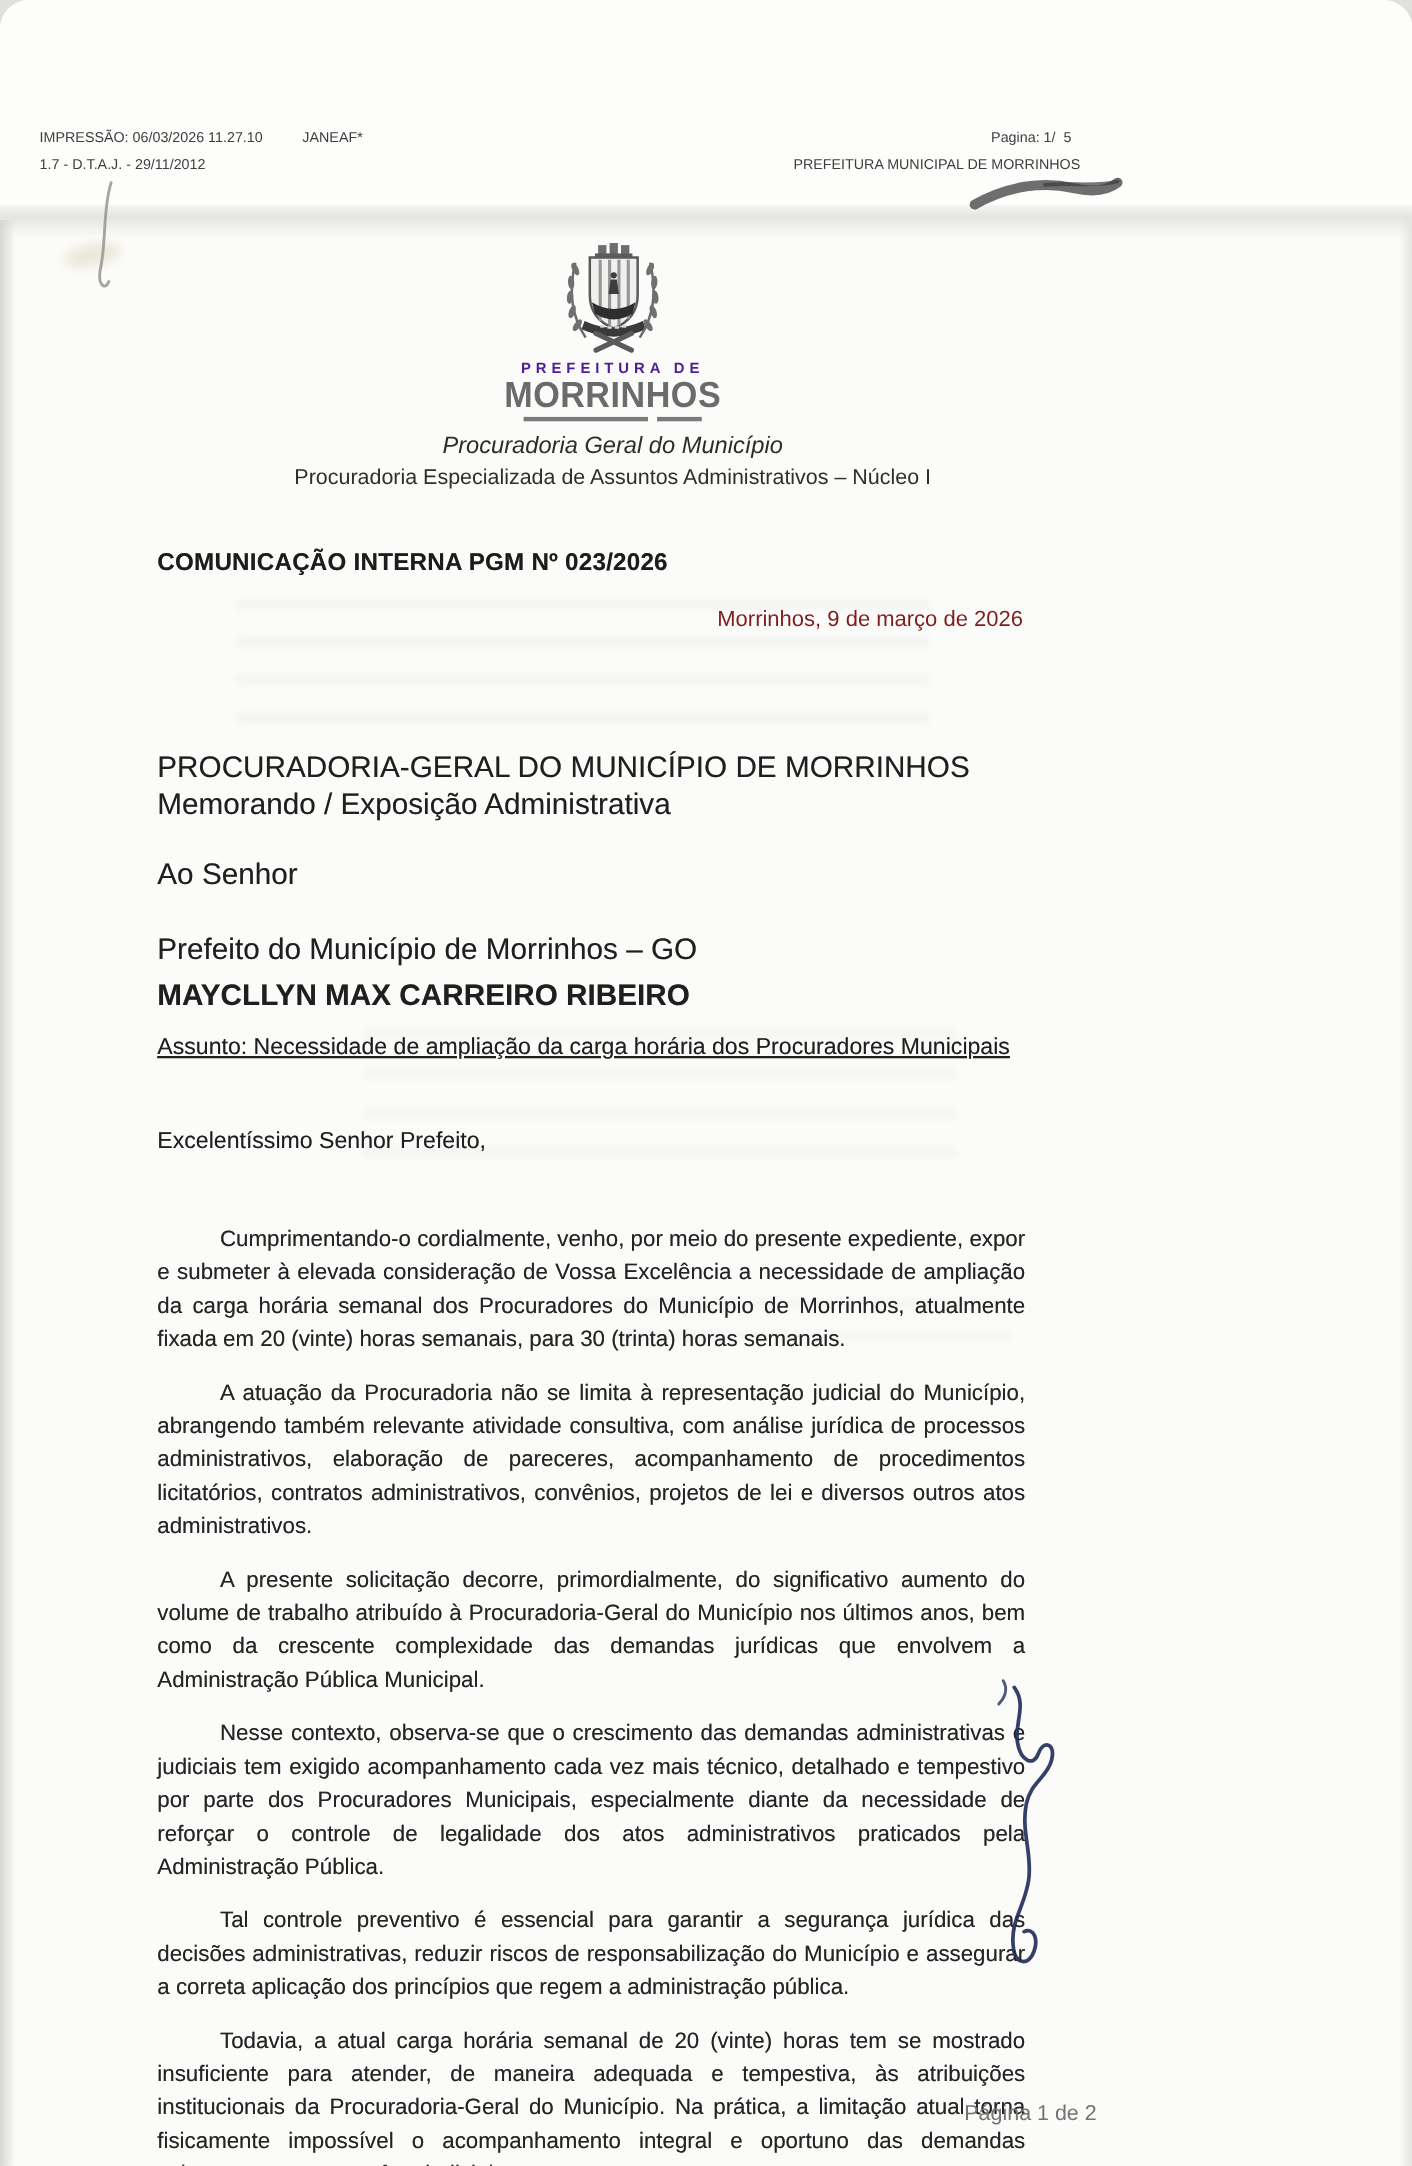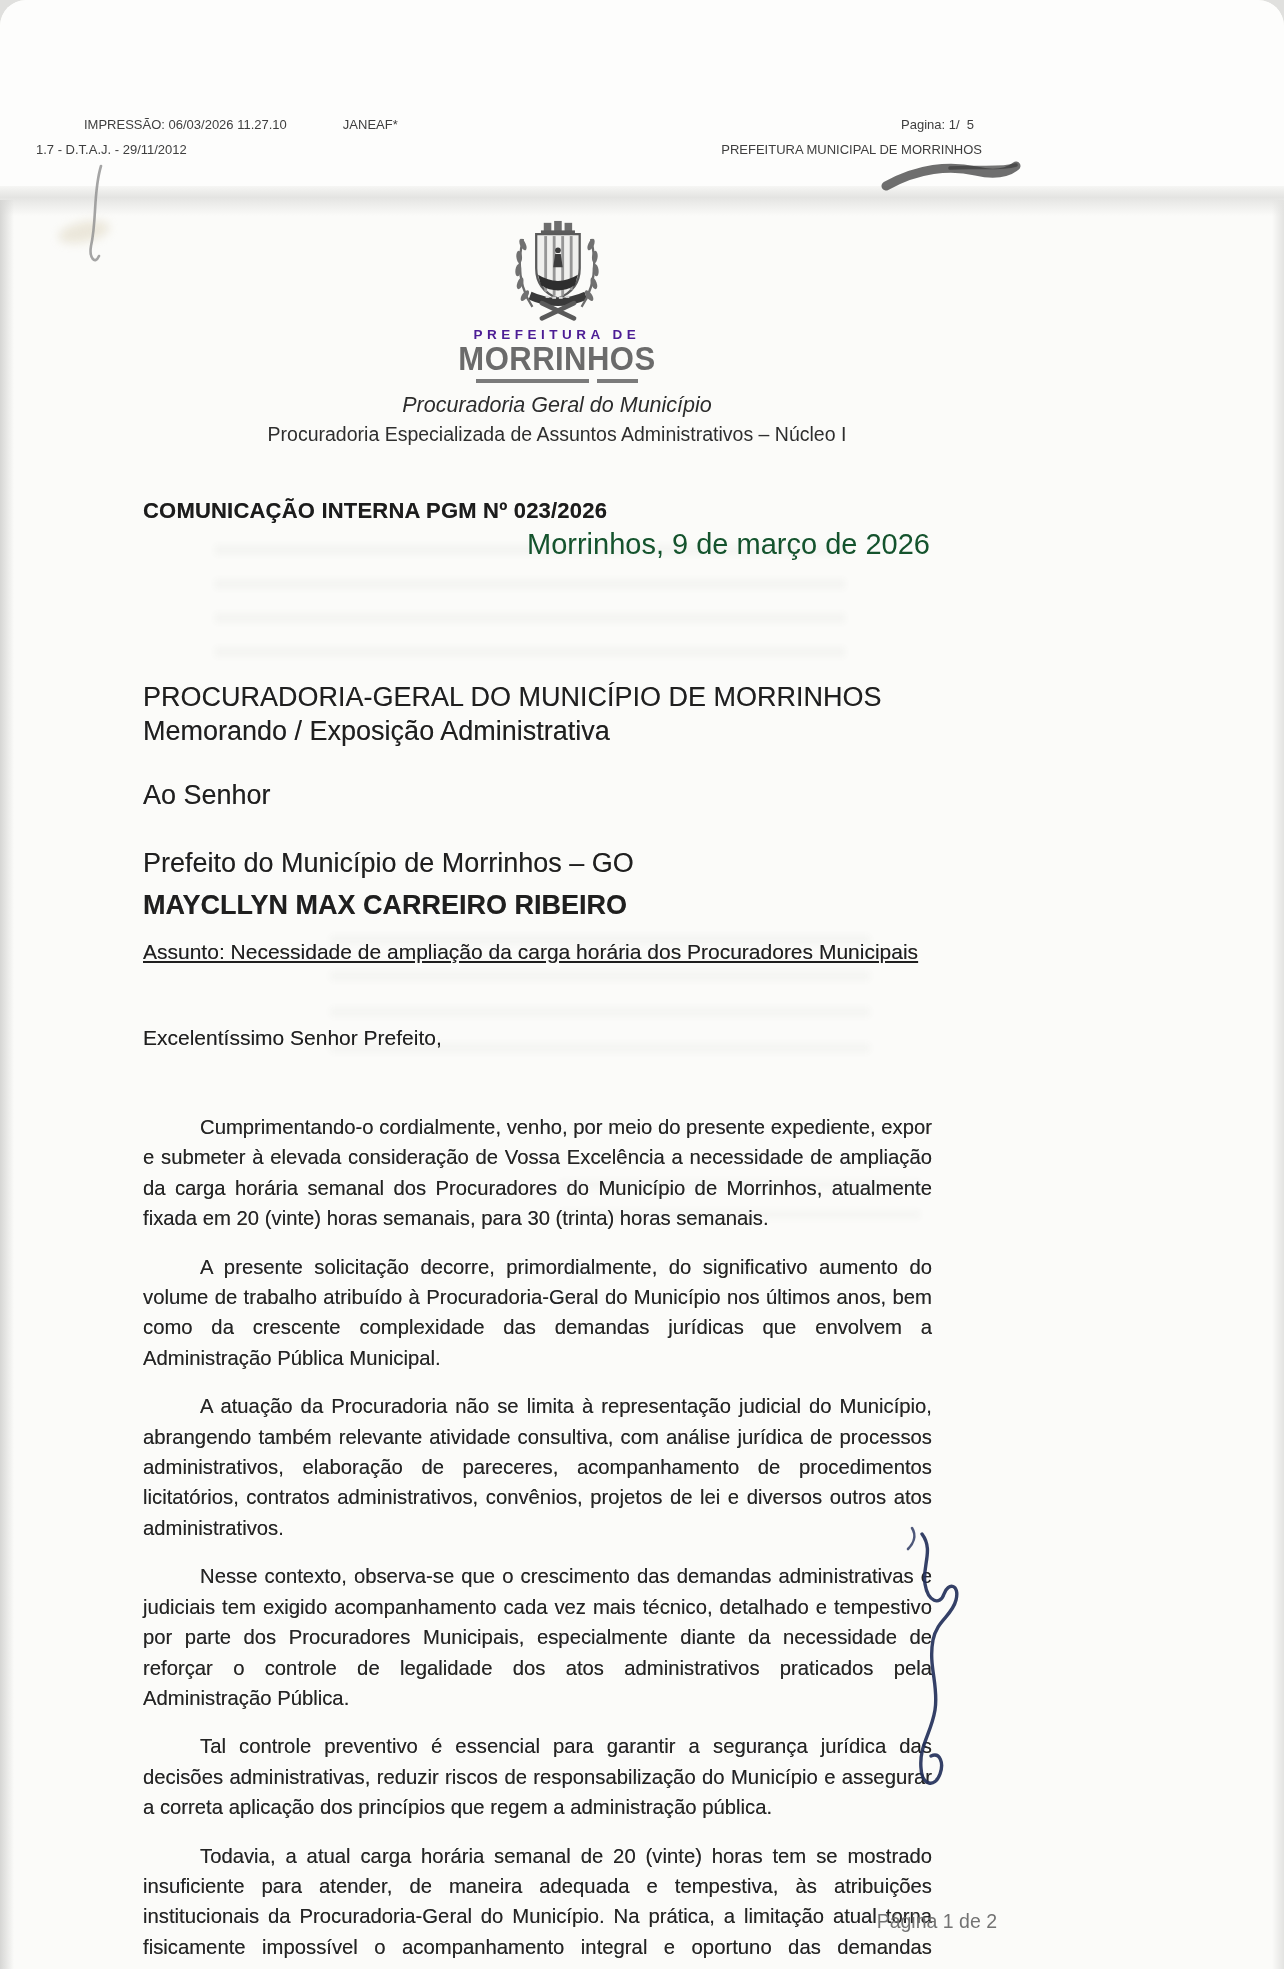--- a/index.html
+++ b/index.html
@@ -12,21 +12,21 @@
   .top-band{position:absolute;left:0;top:0;width:100%;height:188px;background:#fdfdfc;border-radius:26px 26px 0 0;}
   .seam{position:absolute;left:0;top:186px;width:100%;height:30px;
     background:linear-gradient(180deg,#f6f6f4 0%,#e4e4e2 38%,#ededeb 62%,#fbfbf9 100%);}
   .edge-left{position:absolute;left:0;top:200px;width:14px;height:1769px;
     background:linear-gradient(90deg,#d6d6d4,rgba(251,251,249,0));}
   .edge-right{position:absolute;right:0;top:200px;width:12px;height:1769px;
     background:linear-gradient(270deg,#e3e3e1,rgba(251,251,249,0));}
 
   
   .print-left{position:absolute;left:36px;top:112px;font-size:13px;color:#3e3e3e;line-height:25px;}
-  .print-left .row1{display:flex;gap:56px;margin-left:48px;}
+  .print-left .row1{display:flex;gap:36px;}
   .print-right{position:absolute;right:302px;top:112px;font-size:13px;color:#3e3e3e;line-height:25px;text-align:right;}
   .print-right .pg{white-space:pre;padding-right:8px;}
   .smudge{position:absolute;filter:blur(3px);pointer-events:none;}
   .sm1{left:215px;top:545px;width:630px;height:118px;opacity:.05;
     background:repeating-linear-gradient(180deg,rgba(88,99,86,.8) 0 10px,transparent 10px 34px);}
   .sm2{left:330px;top:935px;width:540px;height:120px;opacity:.045;
     background:repeating-linear-gradient(180deg,rgba(88,99,86,.8) 0 10px,transparent 10px 36px);}
   .sm3{left:560px;top:1180px;width:360px;height:58px;opacity:.04;
     background:repeating-linear-gradient(180deg,rgba(80,90,80,.8) 0 9px,transparent 9px 30px);}
   .ink-smudge{left:58px;top:222px;width:52px;height:20px;border-radius:50%;
@@ -38,21 +38,21 @@
   .brand-top{margin-top:3px;font-size:13.5px;font-weight:700;letter-spacing:4.5px;color:#4c1d95;}
   .brand-name{margin-top:-2px;font-size:33px;font-weight:800;letter-spacing:.5px;color:#6b6b6b;transform:scaleX(.94);}
   .brand-underline{width:162px;height:4px;margin:1px auto 0;
     background:linear-gradient(90deg,#7b7b7b 0 70%,transparent 70% 75%,#7b7b7b 75% 100%);}
   .dept1{margin-top:10px;font-size:21.5px;font-style:italic;color:#2c2c2c;}
   .dept2{margin-top:5px;font-size:19.5px;color:#2e2e2e;}
 
   
   .doc-title{position:absolute;left:143px;top:498px;font-size:22px;font-weight:700;color:#1c1c1c;letter-spacing:.2px;
     text-shadow:0 0 .5px rgba(30,30,30,.55);}
-  .place-date{position:absolute;left:143px;top:528px;width:787px;text-align:right;font-size:29px;color:#14532d;}
+  .place-date{position:absolute;left:143px;top:552px;width:787px;text-align:right;font-size:20px;color:#7f1d1d;}
   .addr{position:absolute;left:143px;font-size:27px;color:#1f1f1f;text-shadow:0 0 .4px rgba(40,40,40,.5);}
   .a-org{top:682px;}
   .a-type{top:716px;}
   .a-salut{top:780px;}
   .a-name{top:847px;font-weight:700;margin-top:43px;}
   .a-role{top:848px;}
   .subject{position:absolute;left:143px;top:940px;font-size:21px;color:#1f1f1f;text-shadow:0 0 .4px rgba(40,40,40,.5);text-decoration:underline;}
   .greeting{position:absolute;left:143px;top:1026px;font-size:21px;color:#1f1f1f;text-shadow:0 0 .4px rgba(40,40,40,.5);}
 
   .body-text{position:absolute;left:143px;top:1112px;width:789px;}
@@ -157,22 +157,22 @@
   <div class="addr a-type">Memorando / Exposição Administrativa</div>
   <div class="addr a-salut">Ao Senhor</div>
   <div class="addr a-name">MAYCLLYN MAX CARREIRO RIBEIRO</div>
   <div class="addr a-role">Prefeito do Município de Morrinhos – GO</div>
 
   <div class="subject">Assunto: Necessidade de ampliação da carga horária dos Procuradores Municipais</div>
   <div class="greeting">Excelentíssimo Senhor Prefeito,</div>
 
   <div class="body-text">
     <p>Cumprimentando-o cordialmente, venho, por meio do presente expediente, expor e submeter à elevada consideração de Vossa Excelência a necessidade de ampliação da carga horária semanal dos Procuradores do Município de Morrinhos, atualmente fixada em 20 (vinte) horas semanais, para 30 (trinta) horas semanais.</p>
+    <p>A atuação da Procuradoria não se limita à representação judicial do Município, abrangendo também relevante atividade consultiva, com análise jurídica de processos administrativos, elaboração de pareceres, acompanhamento de procedimentos licitatórios, contratos administrativos, convênios, projetos de lei e diversos outros atos administrativos.</p>
     <p>A presente solicitação decorre, primordialmente, do significativo aumento do volume de trabalho atribuído à Procuradoria-Geral do Município nos últimos anos, bem como da crescente complexidade das demandas jurídicas que envolvem a Administração Pública Municipal.</p>
-    <p>A atuação da Procuradoria não se limita à representação judicial do Município, abrangendo também relevante atividade consultiva, com análise jurídica de processos administrativos, elaboração de pareceres, acompanhamento de procedimentos licitatórios, contratos administrativos, convênios, projetos de lei e diversos outros atos administrativos.</p>
     <p>Nesse contexto, observa-se que o crescimento das demandas administrativas e judiciais tem exigido acompanhamento cada vez mais técnico, detalhado e tempestivo por parte dos Procuradores Municipais, especialmente diante da necessidade de reforçar o controle de legalidade dos atos administrativos praticados pela Administração Pública.</p>
     <p>Tal controle preventivo é essencial para garantir a segurança jurídica das decisões administrativas, reduzir riscos de responsabilização do Município e assegurar a correta aplicação dos princípios que regem a administração pública.</p>
     <p>Todavia, a atual carga horária semanal de 20 (vinte) horas tem se mostrado insuficiente para atender, de maneira adequada e tempestiva, às atribuições institucionais da Procuradoria-Geral do Município. Na prática, a limitação atual torna fisicamente impossível o acompanhamento integral e oportuno das demandas existentes, tanto na esfera judicial</p>
   </div>
 
   <svg class="overlay" style="left:882px;top:1528px;width:120px;height:300px" viewBox="0 0 120 300">
     <path d="M40 6 C 52 22, 40 38, 43 56 C 46 74, 58 78, 62 66 C 66 54, 78 56, 74 72 C 70 88, 55 92, 51 112 C 46 138, 57 158, 53 182 C 49 206, 37 218, 39 240 C 40 258, 53 260, 58 246 C 62 235, 58 224, 49 228" fill="none" stroke="#23305a" stroke-width="3.4" stroke-linecap="round" opacity=".92"></path>
     <path d="M30 0 C 35 8, 31 16, 26 21" fill="none" stroke="#23305a" stroke-width="2.6" stroke-linecap="round" opacity=".8"></path>
   </svg>
 

